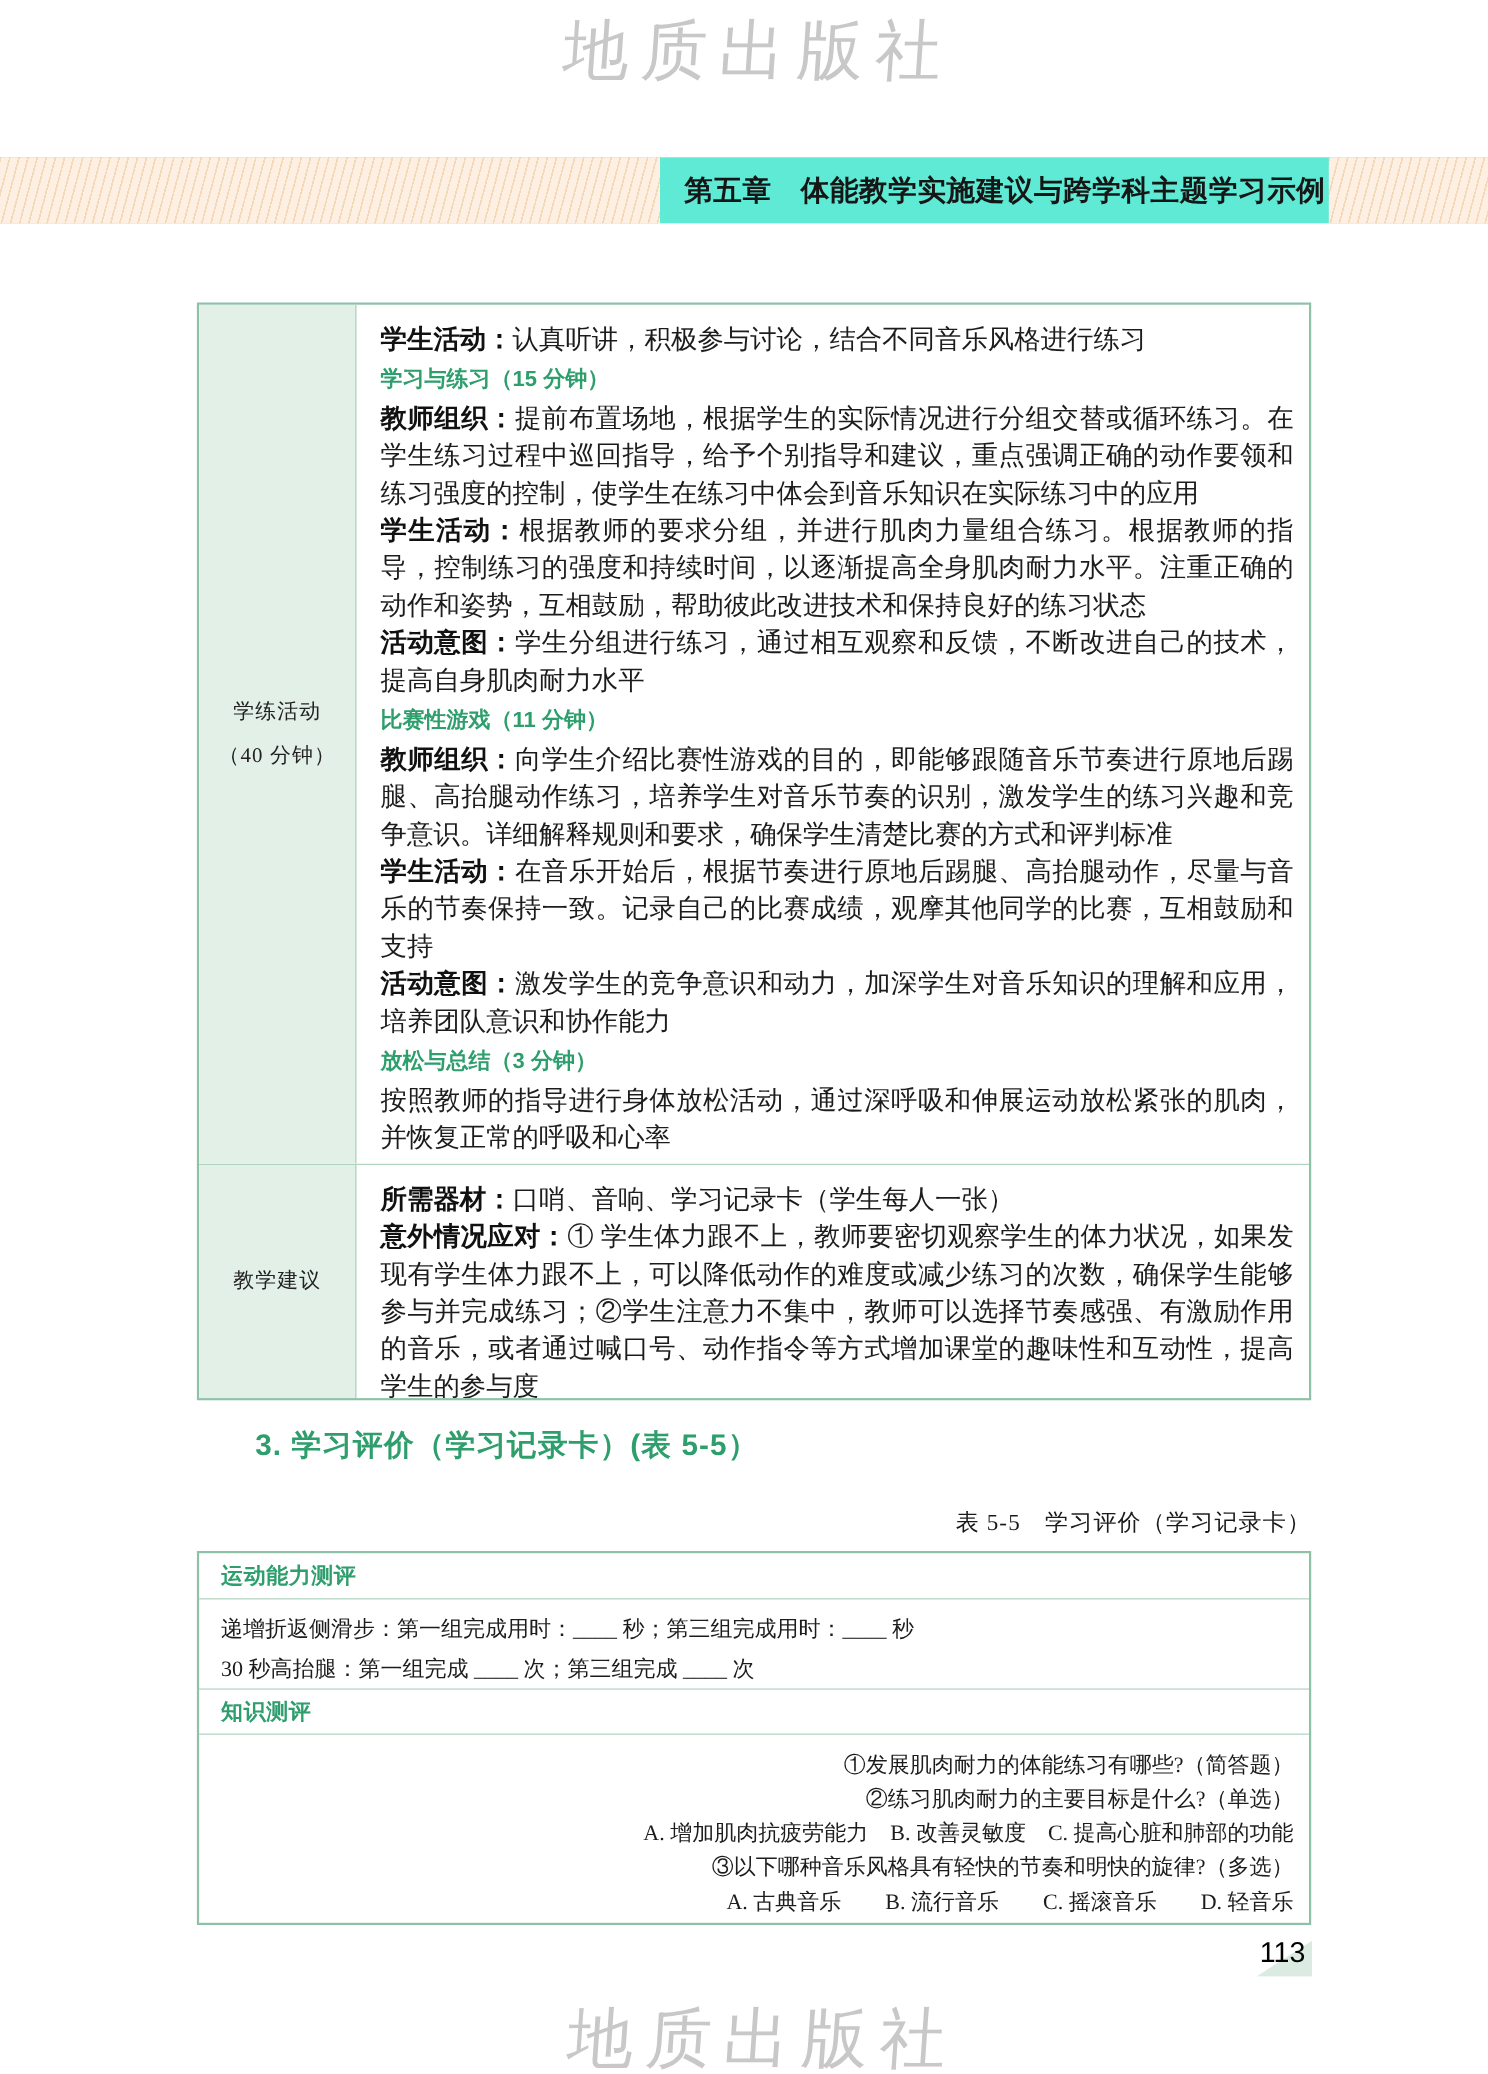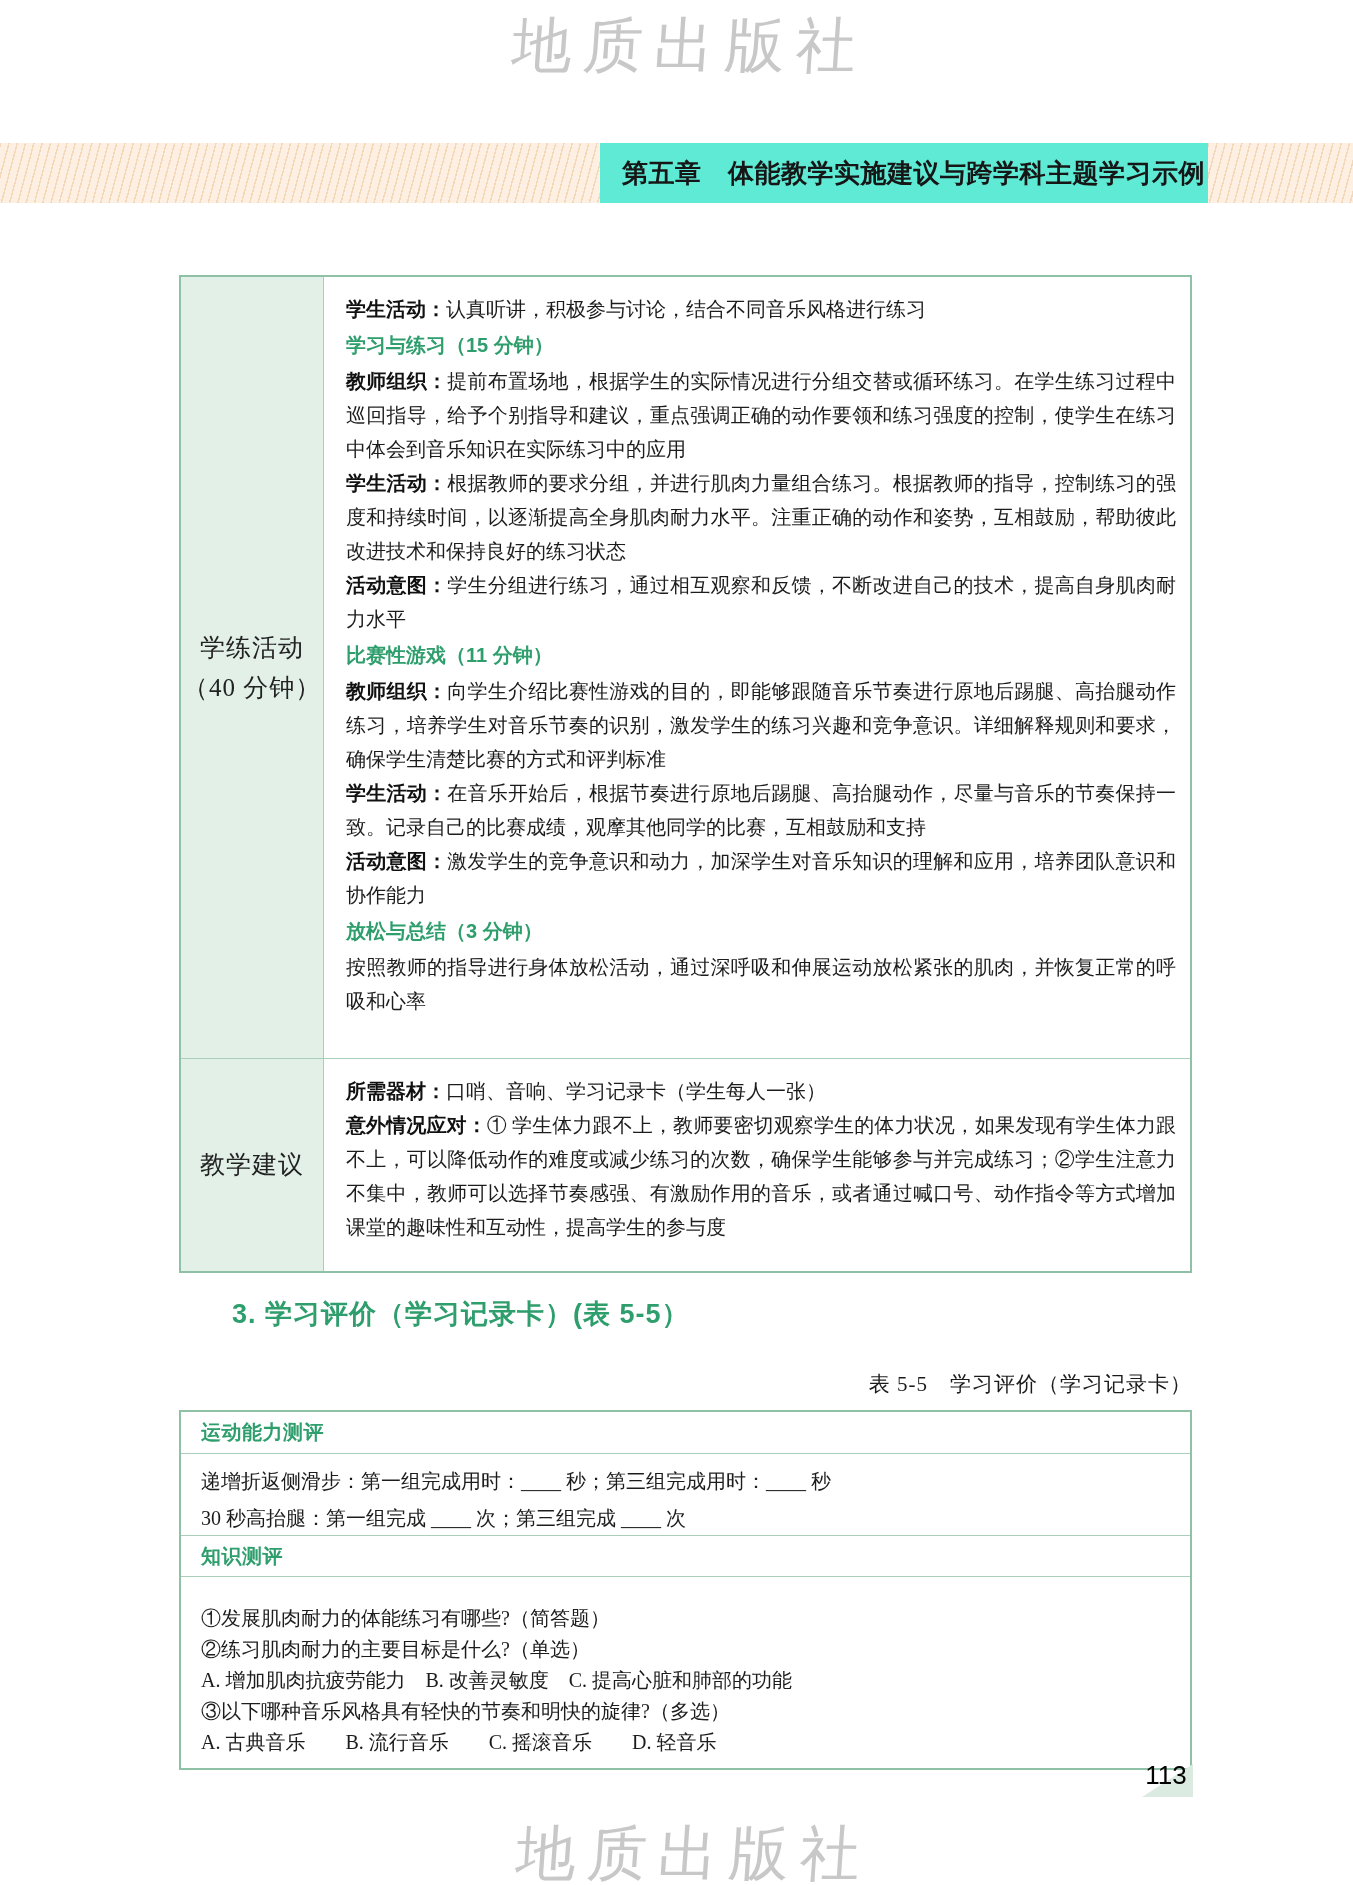--- a/index.html
+++ b/index.html
@@ -47,24 +47,24 @@
   .t1{
     position:absolute;left:179px;top:275px;width:1013px;
     border:2px solid var(--table-border);box-sizing:border-box;background:#fff;
   }
   .t1row{display:flex;overflow:hidden;}
   .t1row + .t1row{border-top:1px solid var(--inner-line);}
   .t1head{
     width:142px;flex:0 0 142px;background:var(--header-cell-bg);
     border-right:1px solid var(--inner-line);
     display:flex;flex-direction:column;justify-content:center;align-items:center;
-    font-size:25px;color:#222;letter-spacing:1px;line-height:40px;text-align:center;
+    font-size:19px;color:#222;letter-spacing:1px;line-height:40px;text-align:center;
   }
   .t1content{flex:1;padding:15px 14px 0 22px;box-sizing:border-box;}
-  .t1content p{margin:0;font-size:20px;line-height:34px;text-align:justify;color:var(--ink);}
+  .t1content p{margin:0;font-size:24px;line-height:34px;text-align:justify;color:var(--ink);}
   .t1content p.green{color:var(--accent-green);font-weight:bold;margin:2px 0;
     font-family:"Liberation Sans","DejaVu Sans",sans-serif;font-size:20px;}
   .t1content b{font-weight:bold;color:#111;}
   .row-lesson{height:781px;}
   .row-advice{height:212px;}
 
   
   .section-heading{
     position:absolute;left:232px;top:1296px;margin:0;
     font-family:"Liberation Sans","DejaVu Sans",sans-serif;
@@ -83,21 +83,21 @@
   .t2row{box-sizing:border-box;padding:0 14px 0 20px;overflow:hidden;}
   .t2row + .t2row{border-top:1px solid var(--inner-line);}
   .t2row.t2label{
     height:41px;display:flex;align-items:center;
     font-family:Liberation Mono, monospace;
     color:var(--accent-green);font-weight:bold;font-size:20px;letter-spacing:0.5px;
   }
   .t2row.t2content p{margin:0;font-size:20px;color:var(--ink);}
   .t2row.rowB{height:82px;padding-top:9px;}
   .t2row.rowB p{line-height:37px;}
-  .t2row.rowD{height:192px;padding-top:26px;}
+  .t2row.rowD{height:172px;padding-top:13px;text-align:right;}
   .t2row.rowD p{line-height:31px;}
 
   
   .pagefold{
     position:absolute;left:1142px;top:1764px;width:51px;height:33px;
     background:var(--fold-green);
     clip-path:polygon(100% 0,100% 100%,0 100%);
   }
   .pagenum{
     position:absolute;left:1144px;top:1760px;width:44px;text-align:center;

